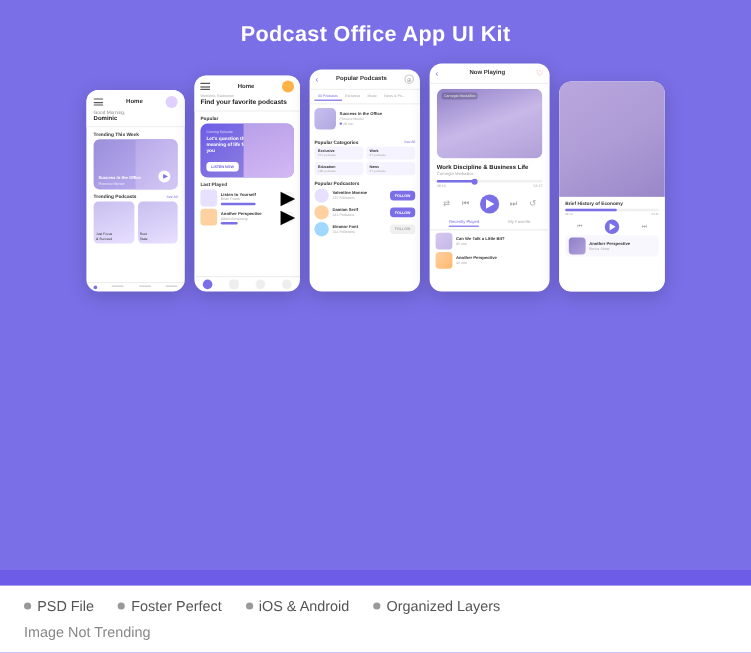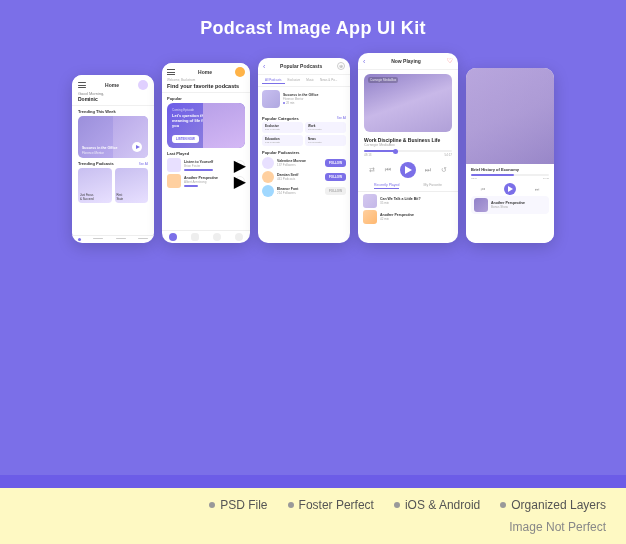--- a/index.html
+++ b/index.html
@@ -315,25 +315,25 @@
     .p5-play-tri { width: 0; height: 0; border-top: 3px solid transparent; border-bottom: 3px solid transparent; border-left: 5px solid #fff; margin-left: 0.5px; }
 
     .p5-bottom-card { background: #f8f7fe; border-radius: 4px; padding: 2px 3px; display: flex; align-items: center; gap: 3px; }
     .p5-bc-thumb { width: 14px; height: 14px; border-radius: 3px; background: linear-gradient(135deg, #9080c8, #b0a0d8); flex-shrink: 0; }
     .p5-bc-info { flex: 1; }
     .p5-bc-title { font-size: 3.5px; font-weight: 600; color: #333; }
     .p5-bc-sub { font-size: 3px; color: #aaa; }
 
     
     .bottom-section {
-      background: #fef9c3;
+      background: #ffffff;
       padding: 10px 20px;
       display: flex;
       flex-direction: column;
-      align-items: flex-end;
+      align-items: flex-start;
       gap: 8px;
       margin-top: 13px;
     }
 
     .features-row {
       display: flex;
       gap: 20px;
       align-items: center;
       flex-wrap: wrap;
       justify-content: center;
@@ -360,21 +360,21 @@
     .not-included {
       font-size: 12px;
       color: #888;
       text-align: center;
     }
   </style>
 </head>
 <body>
 
 <div class="top-section">
-  <h1 class="main-title">Podcast Image App UI Kit</h1>
+  <h1 class="main-title">Podcast Office App UI Kit</h1>
 
   <div class="phones-row">
 
     <div class="phone phone-sm">
       <div class="phone-screen">
         <div class="p1-header">
           <div class="p1-header-row">
             <div class="p1-hamburger">
               <span></span>
                 <span></span>
@@ -684,14 +684,14 @@
     </div>
     <div class="feature-item">
       <div class="feature-dot" style="background:#999;"></div>
       <span class="feature-text">iOS &amp; Android</span>
     </div>
     <div class="feature-item">
       <div class="feature-dot" style="background:#999;"></div>
       <span class="feature-text">Organized Layers</span>
     </div>
   </div>
-  <div class="not-included">Image Not Perfect</div>
+  <div class="not-included">Image Not Trending</div>
 </div>
 
 </body></html>

